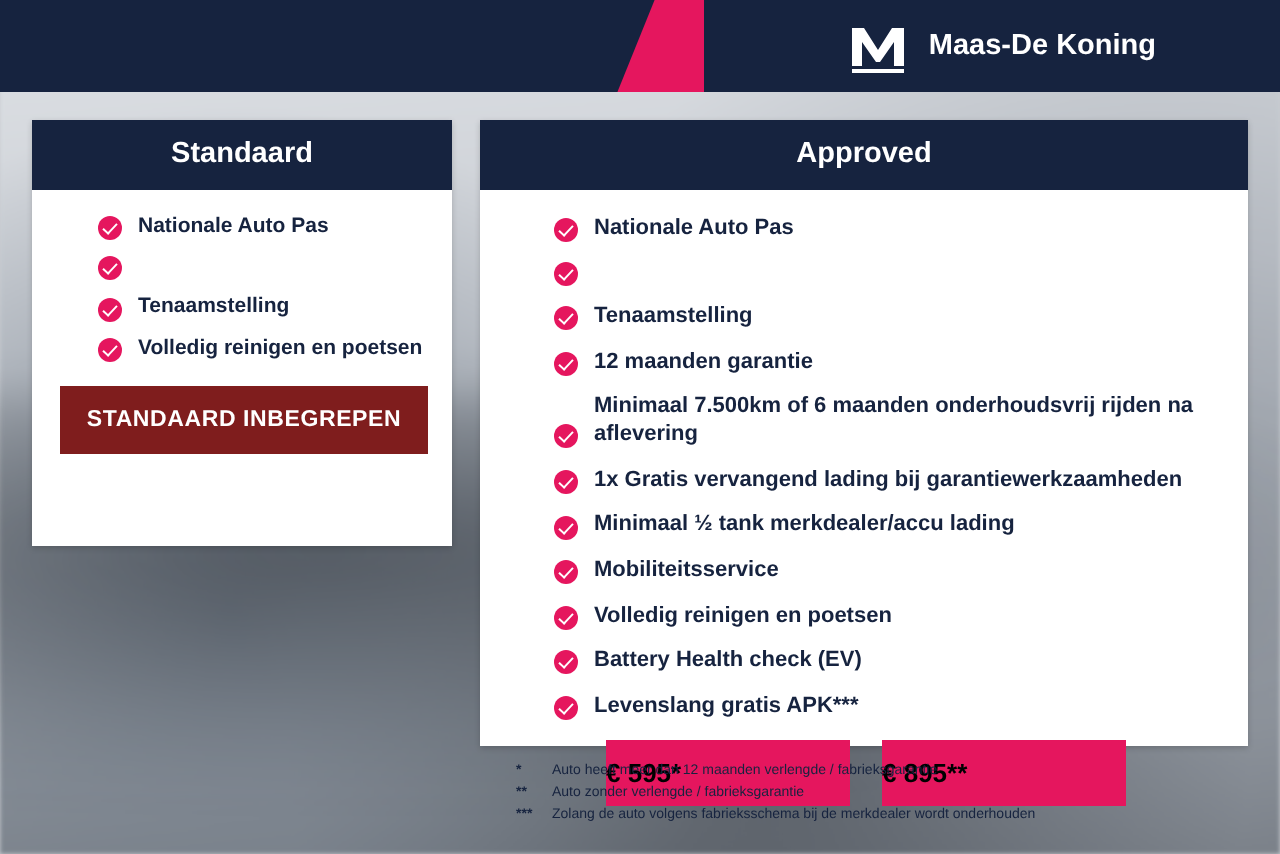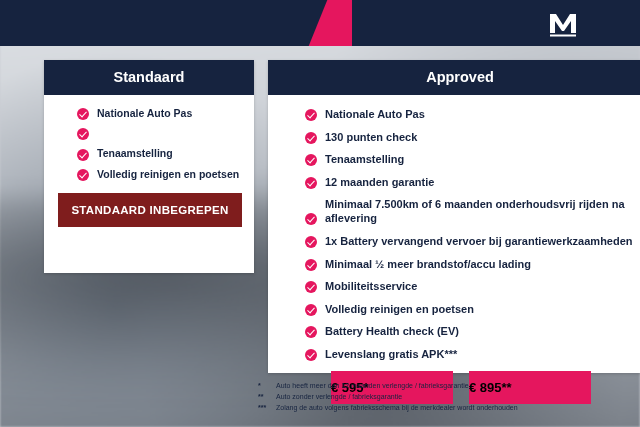--- a/index.html
+++ b/index.html
@@ -99,21 +99,20 @@
     color: #ffffff;
     white-space: nowrap;
   }
 
   
   .card {
     position: absolute;
     background: #ffffff;
     box-shadow: 0 1px 3px rgba(0,0,0,0.18);
     z-index: 4;
-    margin-left: 28px;
   }
   .card-standard {
     left: 16px;
     top: 60px;
     width: 210px;
     height: 213px;
   }
   .card-approved {
     left: 240px;
     top: 60px;
@@ -241,20 +240,21 @@
     <div class="header-left"></div>
     <div class="header-slash"></div>
     <div class="header-right"></div>
     <div class="brand">
       <span class="brand-mark">
         <svg viewBox="0 0 30 28" width="30" height="28" aria-hidden="true">
           <path d="M2 24 L2 5 L8 5 L15 16 L22 5 L28 5 L28 24 L23 24 L23 12 L16 22 L14 22 L7 12 L7 24 Z" fill="#ffffff"></path>
           <rect x="2" y="25.5" width="26" height="2" fill="#ffffff"></rect>
         </svg>
       </span>
+      <span class="brand-name">Maas-De Koning</span>
     </div>
   </div>
 
   <div class="card card-standard">
     <div class="card-header">Standaard</div>
     <div class="card-body">
       <ul class="features">
         <li>
           <span class="check"></span>
           <span class="feat-text">Nationale Auto Pas</span>
@@ -278,41 +278,40 @@
   <div class="card card-approved">
     <div class="card-header">Approved</div>
     <div class="card-body">
       <ul class="features">
         <li>
           <span class="check"></span>
           <span class="feat-text">Nationale Auto Pas</span>
         </li>
         <li>
           <span class="check"></span>
-          <span class="feat-text">130 punten check</span>
         </li>
         <li>
           <span class="check"></span>
           <span class="feat-text">Tenaamstelling</span>
         </li>
         <li>
           <span class="check"></span>
           <span class="feat-text">12 maanden garantie</span>
         </li>
         <li>
           <span class="check"></span>
           <span class="feat-text">Minimaal 7.500km of 6 maanden onderhoudsvrij rijden na aflevering</span>
         </li>
         <li>
           <span class="check"></span>
-          <span class="feat-text">1x Battery vervangend vervoer bij garantiewerkzaamheden</span>
-        </li>
-        <li>
-          <span class="check"></span>
-          <span class="feat-text">Minimaal ½ meer brandstof/accu lading</span>
+          <span class="feat-text">1x Gratis vervangend lading bij garantiewerkzaamheden</span>
+        </li>
+        <li>
+          <span class="check"></span>
+          <span class="feat-text">Minimaal ½ tank merkdealer/accu lading</span>
         </li>
         <li>
           <span class="check"></span>
           <span class="feat-text">Mobiliteitsservice</span>
         </li>
         <li>
           <span class="check"></span>
           <span class="feat-text">Volledig reinigen en poetsen</span>
         </li>
         <li>

